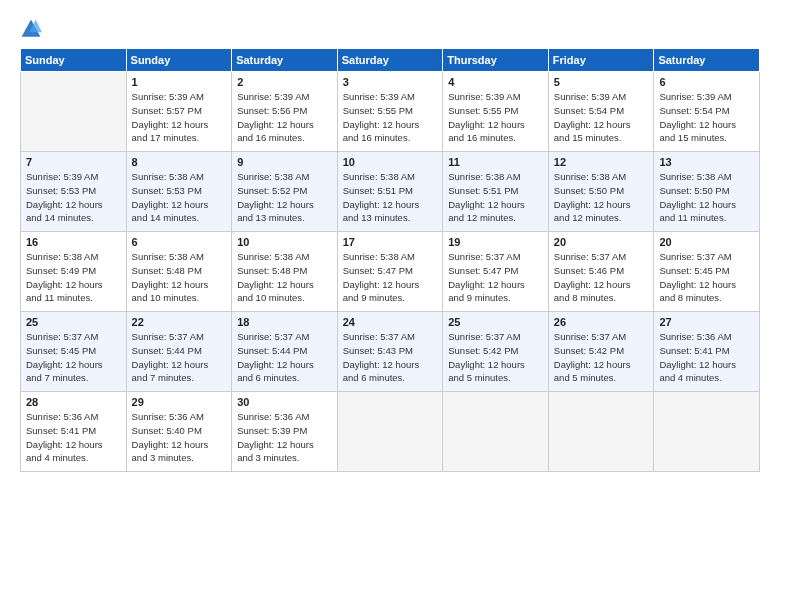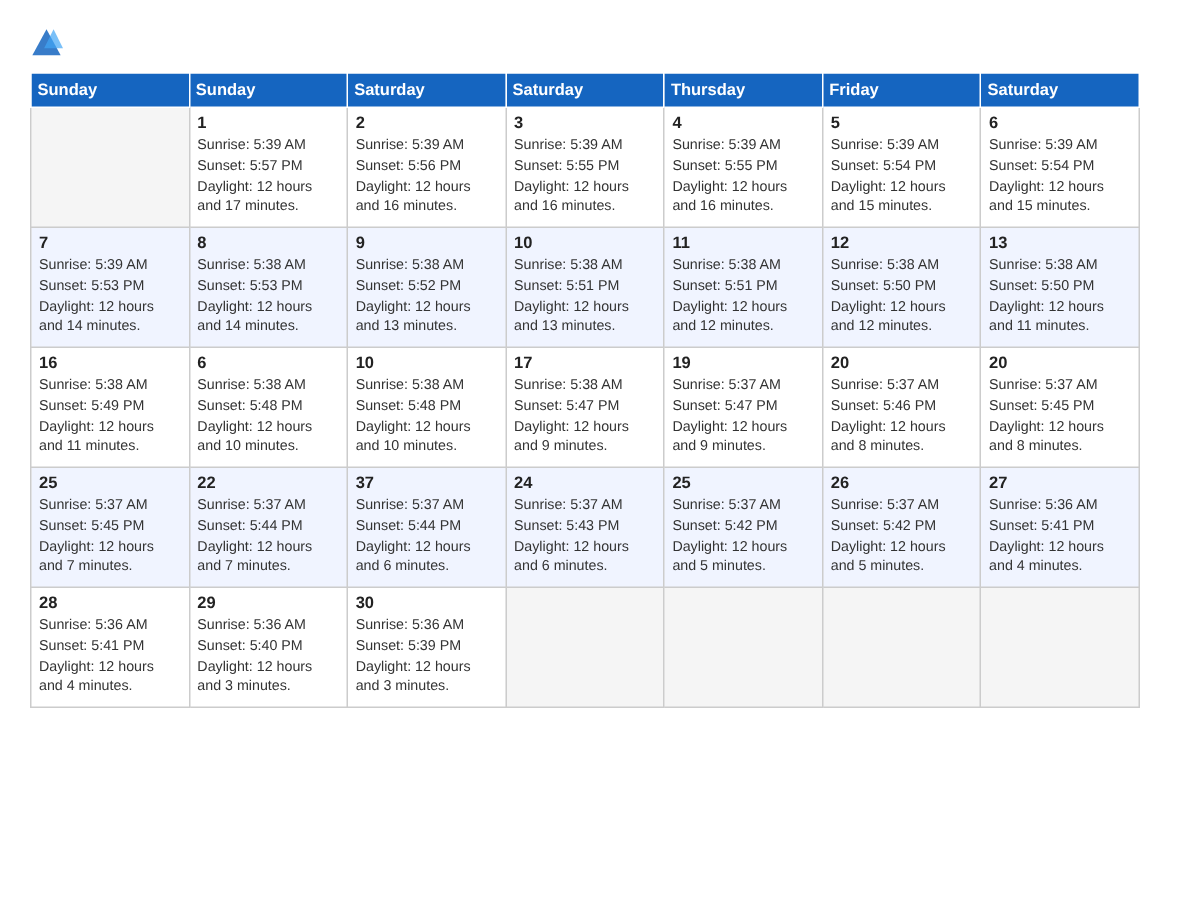--- a/index.html
+++ b/index.html
@@ -283,21 +283,21 @@
 and 7 minutes.</div>
           </td>
           <td>
             <span class="day-num">22</span>
             <div class="day-info" style="white-space: pre-line;">Sunrise: 5:37 AM
 Sunset: 5:44 PM
 Daylight: 12 hours
 and 7 minutes.</div>
           </td>
           <td>
-            <span class="day-num">37</span>
+            <span class="day-num">18</span>
             <div class="day-info" style="white-space: pre-line;">Sunrise: 5:37 AM
 Sunset: 5:44 PM
 Daylight: 12 hours
 and 6 minutes.</div>
           </td>
           <td>
             <span class="day-num">24</span>
             <div class="day-info" style="white-space: pre-line;">Sunrise: 5:37 AM
 Sunset: 5:43 PM
 Daylight: 12 hours

